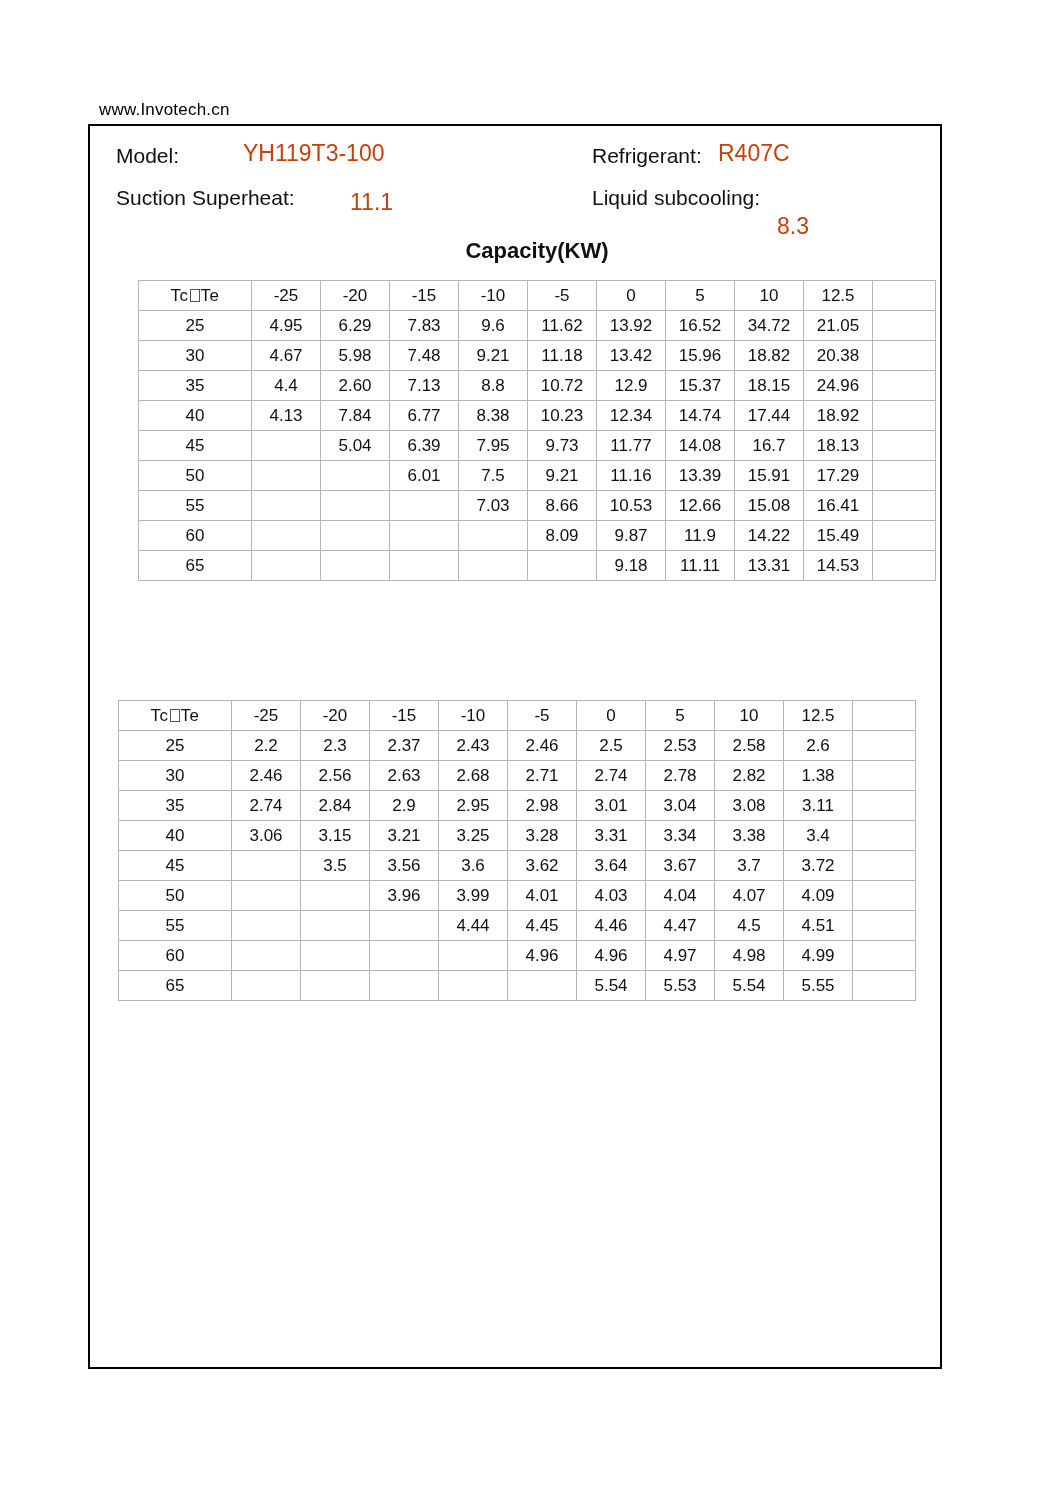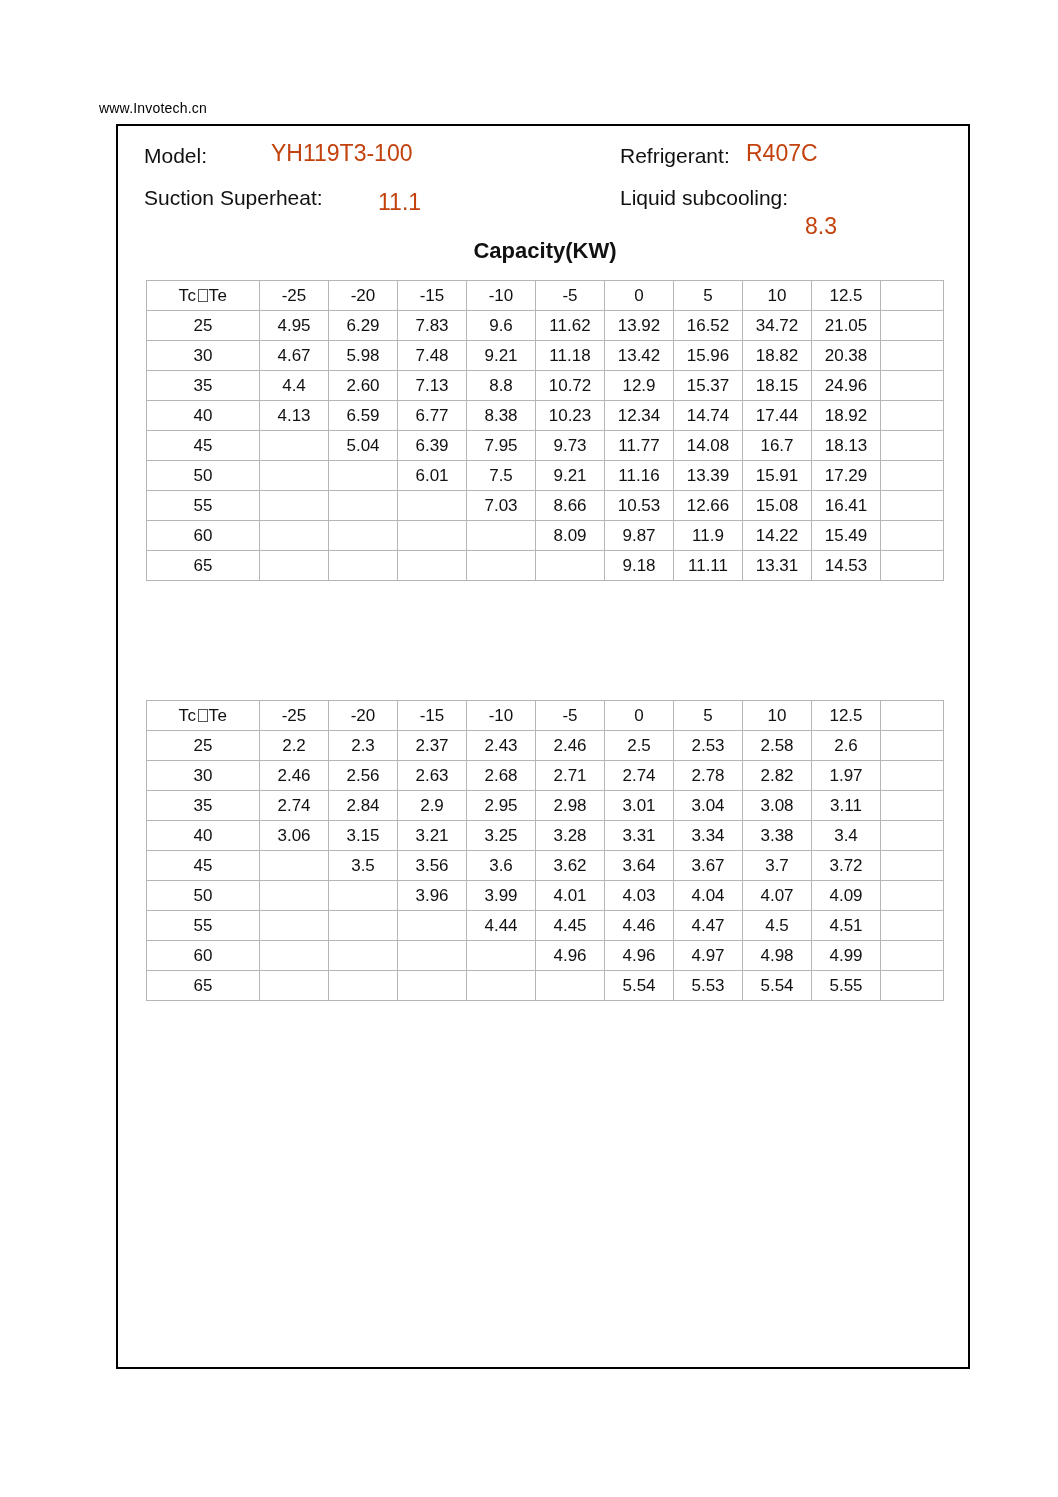--- a/index.html
+++ b/index.html
@@ -17,28 +17,28 @@
   .page {
     position: absolute;
     left: 0; top: 0;
     width: 1058px;
     height: 1497px;
   }
   .site-url {
     position: absolute;
     left: 99px;
     top: 100px;
-    font-size: 14px;
+    font-size: 17px;
     color: #000;
     letter-spacing: 0.2px;
     text-align: right;
   }
   .doc-frame {
     position: absolute;
-    left: 116px;
+    left: 88px;
     top: 124px;
     width: 854px;
     height: 1245px;
     border: 2px solid #000;
     box-sizing: border-box;
   }
   .header-block {
     position: absolute;
     left: 26px;
     top: 12px;
@@ -139,21 +139,21 @@
         <span class="val f-refrig-value">R407C</span>
       </div>
       <div class="hdr-row">
         <span class="lbl f-superheat-label">Suction Superheat:</span>
         <span class="val f-superheat-value">11.1</span>
         <span class="lbl f-subcool-label">Liquid subcooling:</span>
         <span class="val f-subcool-value">8.3</span>
       </div>
     </div>
 
-    <div class="section" id="section-0" style="top:112px;">
+    <div class="section" id="section-0" style="top:112px;padding-left:20px;">
       <div class="section-title">Capacity(KW)</div>
       <table class="datatable" id="table-0">
           <thead>
             <tr>
               <th class="corner"><span class="corner-inner"><span>Tc</span><span class="corner-box"></span><span>Te</span></span></th>
               <th class="colh">-25</th>
               <th class="colh">-20</th>
               <th class="colh">-15</th>
               <th class="colh">-10</th>
               <th class="colh">-5</th>
@@ -200,21 +200,21 @@
               <td class="cell">10.72</td>
               <td class="cell">12.9</td>
               <td class="cell">15.37</td>
               <td class="cell">18.15</td>
               <td class="cell">24.96</td>
               <td class="tail"></td>
             </tr>
             <tr>
               <td class="rowh">40</td>
               <td class="cell">4.13</td>
-              <td class="cell">6.59</td>
+              <td class="cell">7.84</td>
               <td class="cell">6.77</td>
               <td class="cell">8.38</td>
               <td class="cell">10.23</td>
               <td class="cell">12.34</td>
               <td class="cell">14.74</td>
               <td class="cell">17.44</td>
               <td class="cell">18.92</td>
               <td class="tail"></td>
             </tr>
             <tr>
@@ -320,21 +320,21 @@
             <tr>
               <td class="rowh">30</td>
               <td class="cell">2.46</td>
               <td class="cell">2.56</td>
               <td class="cell">2.63</td>
               <td class="cell">2.68</td>
               <td class="cell">2.71</td>
               <td class="cell">2.74</td>
               <td class="cell">2.78</td>
               <td class="cell">2.82</td>
-              <td class="cell">1.97</td>
+              <td class="cell">1.38</td>
               <td class="tail"></td>
             </tr>
             <tr>
               <td class="rowh">35</td>
               <td class="cell">2.74</td>
               <td class="cell">2.84</td>
               <td class="cell">2.9</td>
               <td class="cell">2.95</td>
               <td class="cell">2.98</td>
               <td class="cell">3.01</td>

